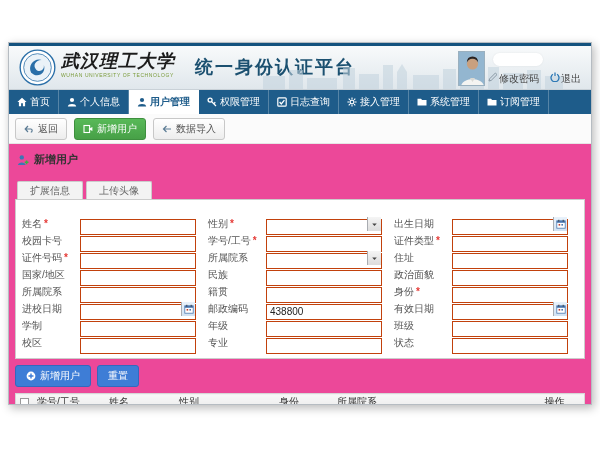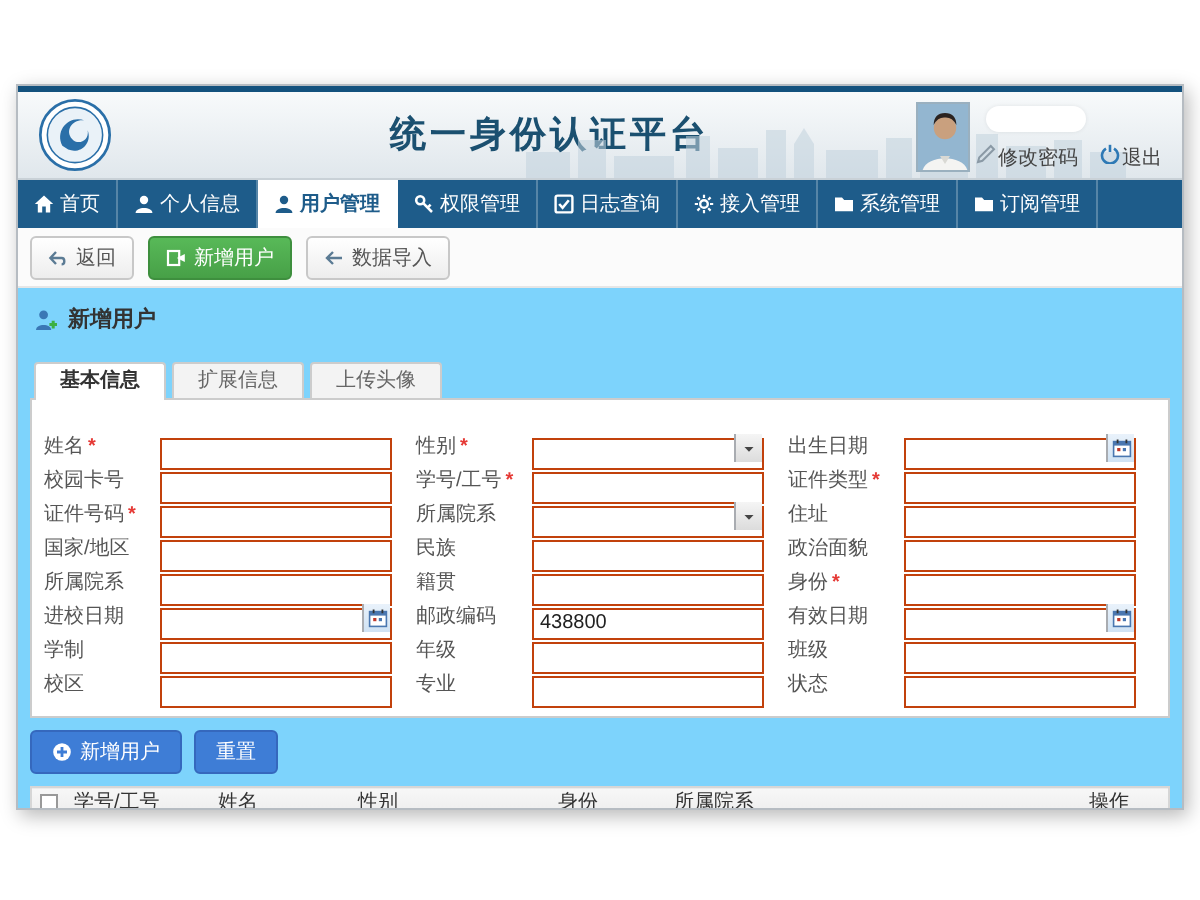--- a/index.html
+++ b/index.html
@@ -29,21 +29,21 @@
   .hdr-link { display:flex; align-items:flex-start; gap:1px; cursor:pointer; white-space:nowrap; }
   .ico { display:inline-block; line-height:0; }
   .ico svg { display:block; }
   
   .nav { display:flex; height:24px; background:#1e5c8a; }
   .nav-item { display:flex; align-items:center; gap:3px; padding:0 8px; color:#fff;
     font-size:10px; border-right:1px solid rgba(255,255,255,.25); cursor:pointer; white-space:nowrap;justify-content:flex-end; }
   .nav-item.active { background:#fff; color:#1e5c8a; font-weight:bold; }
   .nav-ico svg { width:10px; height:10px; }
   
-  .content { background:#7dd3fc; height:292px; position:relative; }
+  .content { background:#ec4899; height:292px; position:relative; }
   .toolbar { height:30px; padding:5px 6px; display:flex; gap:7px; align-items:center;
     background:#fbfbfb; border-bottom:1px solid #e6e6e6; }
   .btn { display:inline-flex; align-items:center; gap:4px; font-size:10px; padding:3px 8px;
     border:1px solid #c8c8c8; border-radius:3px; background:linear-gradient(#ffffff,#ededed);
     color:#555; cursor:pointer; white-space:nowrap; }
   .btn-green { background:linear-gradient(#58b958,#47a047); border-color:#3e8f3e; color:#fff; }
   .btn-blue { background:#3e7dd6; border:1px solid #3568bd; color:#fff; }
   .section-title { display:flex; align-items:center; gap:5px; padding:8px 8px 3px;
     font-size:11px; font-weight:bold; color:#333; }
   .tabs-wrap { margin:10px 6px 0; }
@@ -83,20 +83,24 @@
   <div class="top-strip"></div>
 
   <div class="hdr">
     <span class="logo ico">
       <svg viewBox="0 0 38 38" width="37" height="37">
         <circle cx="19" cy="19" r="17.8" fill="#fff" stroke="#2a6fa8" stroke-width="1.4"></circle>
         <circle cx="19" cy="19" r="14.2" fill="#eaf2f8" stroke="#2a6fa8" stroke-width="0.8"></circle>
         <path d="M12.5 24.5 C8.5 16.5 16 8.5 24 11.5 C18 10.5 13.5 16.5 17.5 21 C20.5 24.5 26.5 22 25.5 16.5 C28 23 22 29 15.5 26.5 Z" fill="#2a6fa8"></path>
       </svg>
     </span>
+    <div class="uni">
+      <div class="uni-cn">武汉理工大学</div>
+      <div class="uni-en">WUHAN UNIVERSITY OF TECHNOLOGY</div>
+    </div>
     <div class="platform">统一身份认证平台</div>
     <span class="skyline ico">
       <svg viewBox="0 0 300 27" width="300" height="27">
         <g fill="#c3d3de">
           <rect x="0" y="14" width="22" height="13"></rect>
             <rect x="26" y="8" width="14" height="19"></rect>
           <rect x="44" y="16" width="30" height="11"></rect>
             <rect x="80" y="6" width="12" height="21"></rect>
           <rect x="96" y="12" width="20" height="15"></rect>
             <rect x="120" y="3" width="10" height="24"></rect>
@@ -249,21 +253,20 @@
           <circle cx="4.8" cy="3.4" r="2.2" fill="#3a77b5"></circle>
           <path d="M1 11 C1 7.6 8.6 7.6 8.6 11 Z" fill="#3a77b5"></path>
           <path d="M9.6 6.4 V10.2 M7.7 8.3 H11.5" stroke="#3cb043" stroke-width="1.5"></path>
         </svg>
       </span>
       <span>新增用户</span>
     </div>
 
     <div class="tabs-wrap">
       <div class="tabs">
-          <div class="tab active">基本信息</div>
           <div class="tab">扩展信息</div>
           <div class="tab">上传头像</div>
         </div>
       <div class="panel">
         <div class="form-grid">
             <div class="f-label">姓名<span class="req">*</span></div>
             <div class="field"><input type="text" value="" style=""></div>
             <div class="f-label pad">性别<span class="req">*</span></div>
             <div class="field"><input type="text" value="" style="padding-right: 17px;"><span class="mini-btn sel-btn ico">
                 <svg width="7" height="7" viewBox="0 0 8 8">

